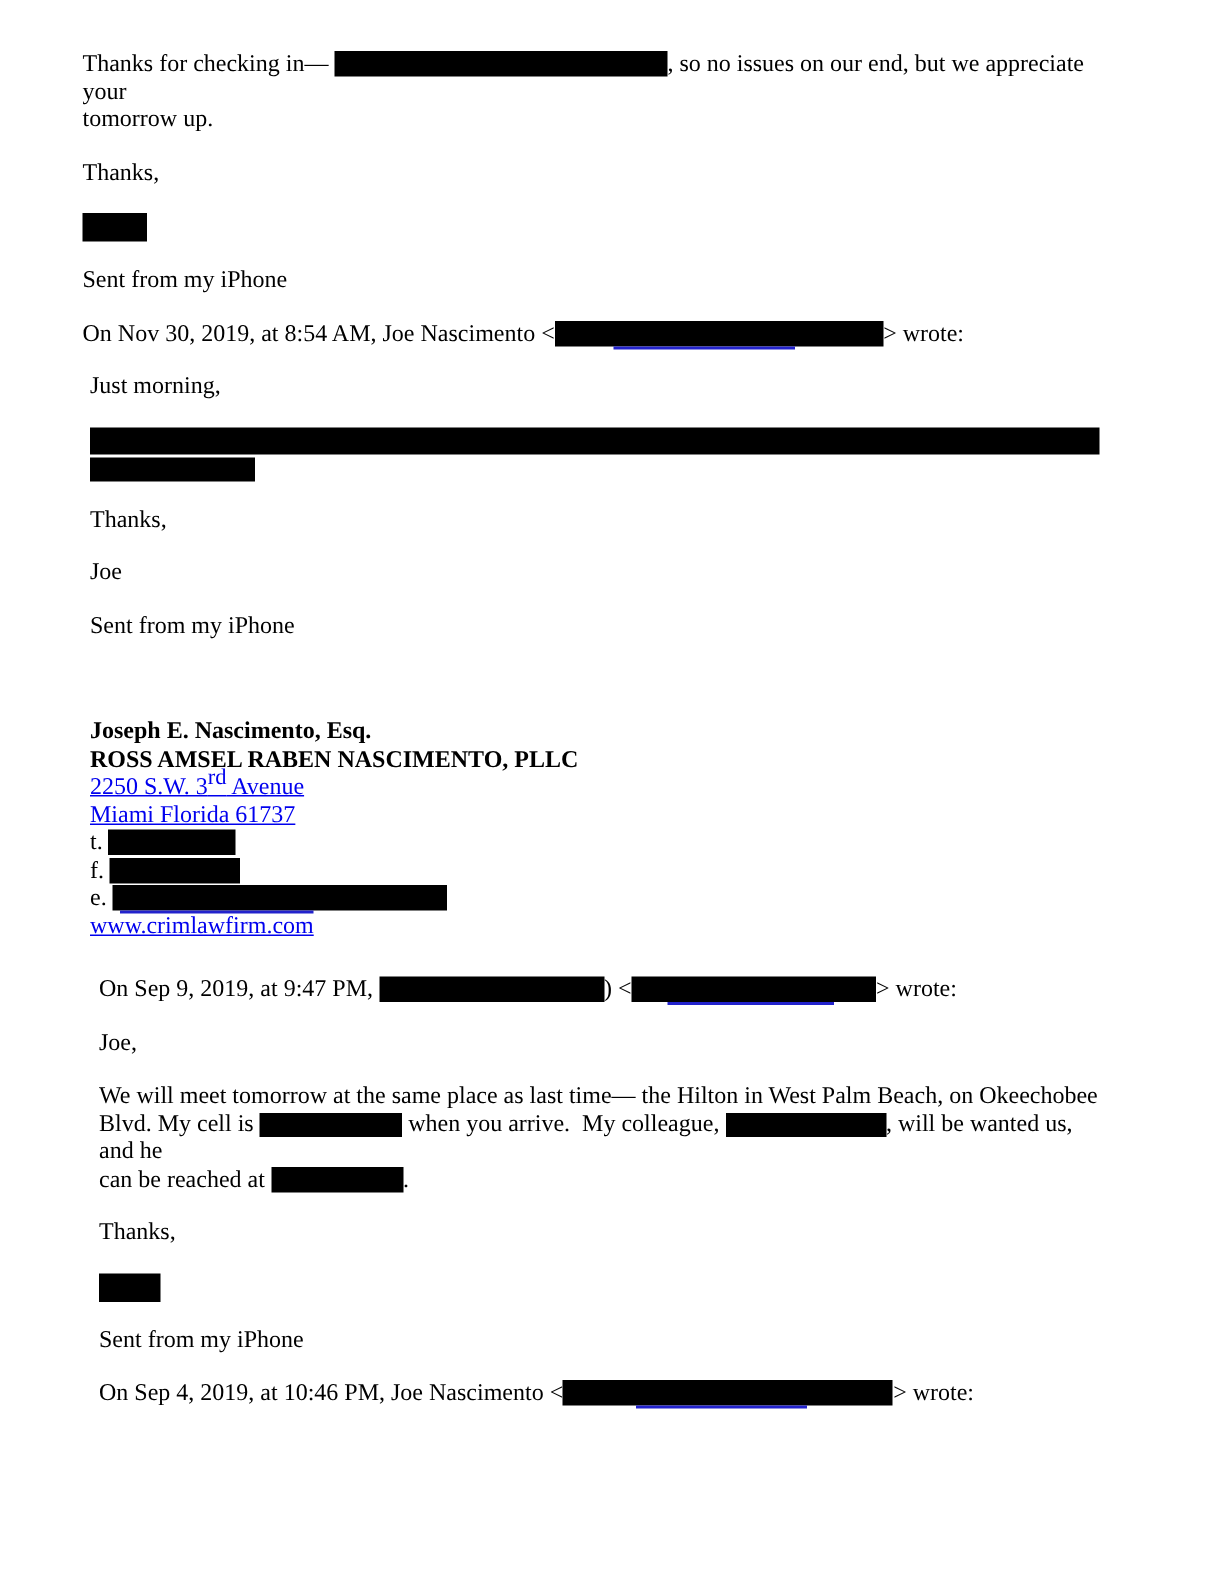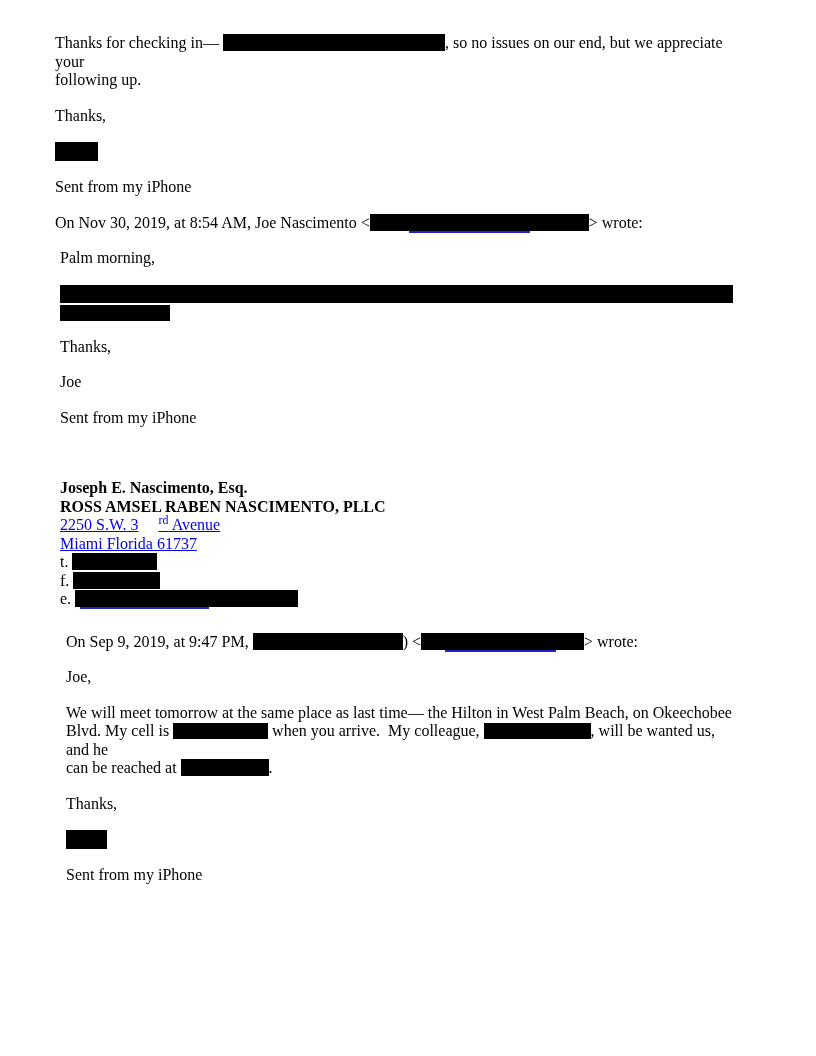--- a/index.html
+++ b/index.html
@@ -17,63 +17,64 @@
   .bar {
     display:inline-block; background:#000000; position:relative;
     vertical-align:text-bottom;
   }
   .bar.block { display:block; }
   .peek { position:absolute; bottom:-2px; height:2px; background:#2222cc; display:block; }
   a { color:#0000ee; text-decoration:underline; }
   .b { font-weight:bold; }
   .sig { margin:52px 0 17px 0; }
   .sig .sigln { display:block; white-space:pre-wrap; }
-  sup { font-size:12px; line-height:0;margin-left:20px; }
+  sup { font-size:15px; line-height:0; }
   .namebar-p { margin:0 0 17px 0; }
 </style>
 </head>
 <body>
 
 <div class="page">
 
   <div>
     <p>
       <span class="ln"><span data-bind="top_message.p1_line1_before_redaction">Thanks for checking in— </span><span class="bar" style="width:222px;height:17px"></span><span data-bind="top_message.p1_line1_after_redaction">, so no issues on our end, but we appreciate your</span></span>
-      <span class="ln" data-bind="top_message.p1_line2">following up.</span>
+      <span class="ln" data-bind="top_message.p1_line2">tomorrow up.</span>
     </p>
     <p data-bind="top_message.closing">Thanks,</p>
     <p class="namebar-p">
         <span class="bar block" style="width:43px;height:19px"></span>
       </p>
     <p data-bind="top_message.sent_from">Sent from my iPhone</p>
 
     <p>
       <span class="ln"><span data-bind="nov30_header.before_email">On Nov 30, 2019, at 8:54 AM, Joe Nascimento &lt;</span><span class="bar" style="width:219px;height:17px"><i class="peek" style="left:18%;width:55%"></i></span><span data-bind="nov30_header.after_email">&gt; wrote:</span></span>
     </p>
 
     <div class="q1">
-      <p data-bind="nov30_message.greeting">Palm morning,</p>
+      <p data-bind="nov30_message.greeting">Just morning,</p>
 
       <p>
         <span class="bar block" style="width:673px;height:18px;margin-top:1px"></span>
         <span class="bar block" style="width:110px;height:16px;margin-top:2px"></span>
       </p>
 
       <p data-bind="nov30_message.closing">Thanks,</p>
       <p data-bind="nov30_message.signoff">Joe</p>
       <p data-bind="nov30_message.sent_from">Sent from my iPhone</p>
 
       <div class="sig">
         <span class="sigln b" data-bind="signature.name">Joseph E. Nascimento, Esq.</span>
         <span class="sigln b" data-bind="signature.firm">ROSS AMSEL RABEN NASCIMENTO, PLLC</span>
         <span class="sigln"><a href="#"><span data-bind="signature.address_link_base">2250 S.W. 3</span><sup data-bind="signature.address_link_sup">rd</sup><span data-bind="signature.address_link_rest"> Avenue</span></a></span>
         <span class="sigln"><a href="#" data-bind="signature.city_link">Miami Florida 61737</a></span>
         <span class="sigln"><span data-bind="signature.phone_label">t. </span><span class="bar" style="width:85px;height:17px"></span></span>
         <span class="sigln"><span data-bind="signature.fax_label">f. </span><span class="bar" style="width:87px;height:17px"></span></span>
         <span class="sigln"><span data-bind="signature.email_label">e. </span><span class="bar" style="width:223px;height:17px"><i class="peek" style="left:2%;width:58%"></i></span></span>
+        <span class="sigln"><a href="#" data-bind="signature.website">www.crimlawfirm.com</a></span>
       </div>
 
       <div class="q2">
         <p>
           <span class="ln"><span data-bind="sep9_header.before_name">On Sep 9, 2019, at 9:47 PM, </span><span class="bar" style="width:150px;height:17px"></span><span data-bind="sep9_header.between_name_email">) &lt;</span><span class="bar" style="width:163px;height:17px"><i class="peek" style="left:15%;width:68%"></i></span><span data-bind="sep9_header.after_email">&gt; wrote:</span></span>
         </p>
 
         <p data-bind="sep9_message.greeting">Joe,</p>
 
         <p>
@@ -81,16 +82,19 @@
           <span class="ln"><span data-bind="sep9_message.body_line2_pre">Blvd. My cell is </span><span class="bar" style="width:95px;height:16px"></span><span data-bind="sep9_message.body_line2_mid"> when you arrive.  My colleague, </span><span class="bar" style="width:107px;height:16px"></span><span data-bind="sep9_message.body_line2_end">, will be wanted us, and he</span></span>
           <span class="ln"><span data-bind="sep9_message.body_line3_pre">can be reached at </span><span class="bar" style="width:88px;height:17px"></span><span data-bind="sep9_message.body_line3_end">.</span></span>
         </p>
 
         <p data-bind="sep9_message.closing">Thanks,</p>
         <p class="namebar-p">
             <span class="bar block" style="width:41px;height:19px"></span>
           </p>
         <p data-bind="sep9_message.sent_from">Sent from my iPhone</p>
 
+        <p>
+          <span class="ln"><span data-bind="sep4_header.before_email">On Sep 4, 2019, at 10:46 PM, Joe Nascimento &lt;</span><span class="bar" style="width:220px;height:17px"><i class="peek" style="left:22%;width:52%"></i></span><span data-bind="sep4_header.after_email">&gt; wrote:</span></span>
+        </p>
       </div>
     </div>
   </div>
 </div>
 
 </body></html>

